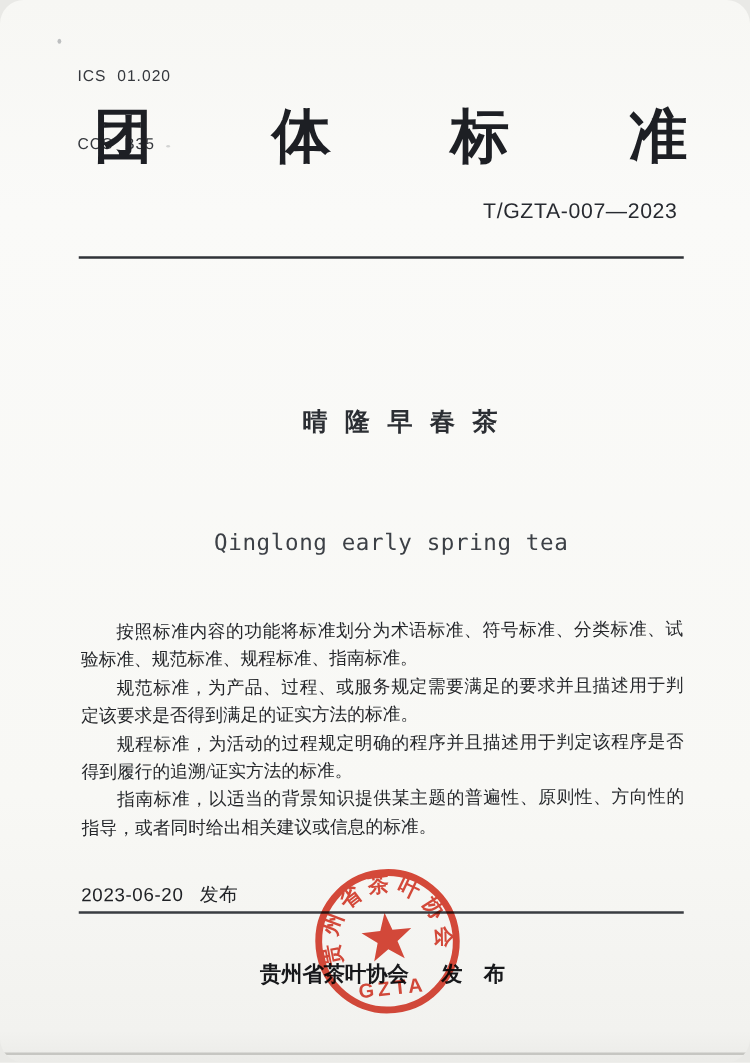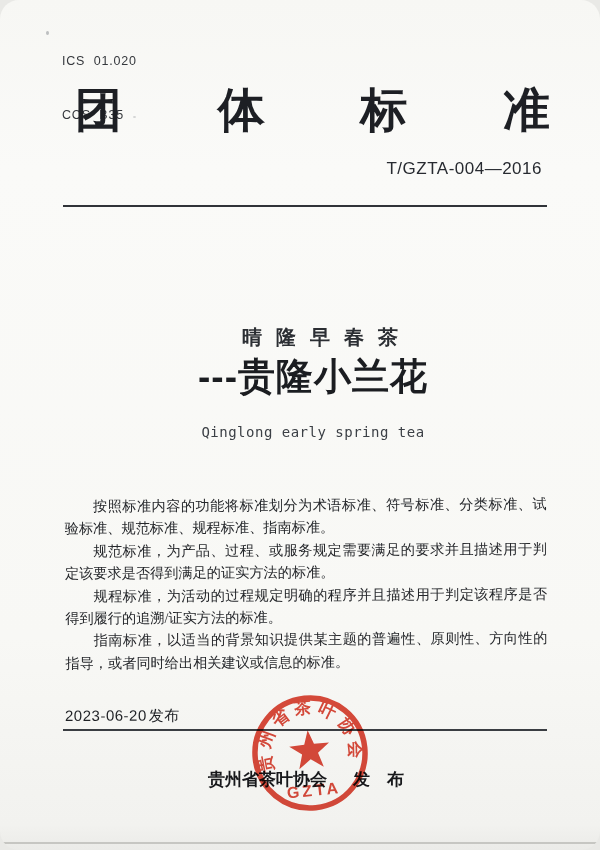--- a/index.html
+++ b/index.html
@@ -43,21 +43,21 @@
     top:324px;font-size:20px;font-weight:700;color:#2b2e33;
     letter-spacing:14px;padding-left:14px;
     font-family:"Liberation Sans",sans-serif;
   }
   .cn-subtitle{
     top:352px;font-size:37px;font-weight:700;color:#1b1d21;
     letter-spacing:1px;
     font-family:"Liberation Sans",sans-serif;
   }
   .en-subject{
-    top:424px;font-size:14px;color:#3c4046;letter-spacing:.5px;
+    top:424px;font-size:18px;color:#3c4046;letter-spacing:.5px;
     font-family:"DejaVu Sans Mono",monospace;
   }
   .en-subtitle{
     top:444px;font-size:14px;color:#34373c;word-spacing:5px;letter-spacing:.5px;
     font-family:"DejaVu Sans Mono",monospace;
   }
   
   .foreword{
     position:absolute;left:65px;top:494px;width:482px;
     font-size:14.2px;line-height:22.4px;color:#25272b;
@@ -67,21 +67,21 @@
   }
   .foreword p{margin:0;text-indent:2em;}
   
   .date-row{
     position:absolute;left:65px;top:706px;width:482px;
     display:flex;justify-content:space-between;
     font-size:15px;color:#1f2125;letter-spacing:.5px;
     font-family:"Liberation Sans",sans-serif;
     transform:rotate(-0.25deg);
   }
-  .date-row .lbl{margin-left:2px;}
+  .date-row .lbl{margin-left:13px;}
   .publisher-row{
     position:absolute;left:0;top:768px;width:612px;
     display:flex;justify-content:center;gap:26px;
     font-size:17px;font-weight:600;color:#17181b;
     font-family:"Liberation Sans",sans-serif;white-space:pre;
   }
   
   .seal{
     position:absolute;left:250px;top:693px;width:120px;height:120px;
     transform:rotate(-6deg);
@@ -105,26 +105,25 @@
   <div class="speck speck-1"></div>
   <div class="speck speck-2"></div>
 
   <div class="main-title">
     <span>团</span>
     <span>体</span>
     <span>标</span>
     <span>准</span>
   </div>
 
-  <div class="std-no">T/GZTA-004—2016</div>
+  <div class="std-no">T/GZTA-007—2023</div>
 
   <div class="rule rule-top"></div>
 
   <div class="center-block cn-subject">晴隆早春茶</div>
-  <div class="center-block cn-subtitle">---贵隆小兰花</div>
   <div class="center-block en-subject">Qinglong early spring tea</div>
 
   <div class="foreword">
     <p>按照标准内容的功能将标准划分为术语标准、符号标准、分类标准、试验标准、规范标准、规程标准、指南标准。</p>
     <p>规范标准，为产品、过程、或服务规定需要满足的要求并且描述用于判定该要求是否得到满足的证实方法的标准。</p>
     <p>规程标准，为活动的过程规定明确的程序并且描述用于判定该程序是否得到履行的追溯/证实方法的标准。</p>
     <p>指南标准，以适当的背景知识提供某主题的普遍性、原则性、方向性的指导，或者同时给出相关建议或信息的标准。</p>
   </div>
 
   <div class="date-row">

